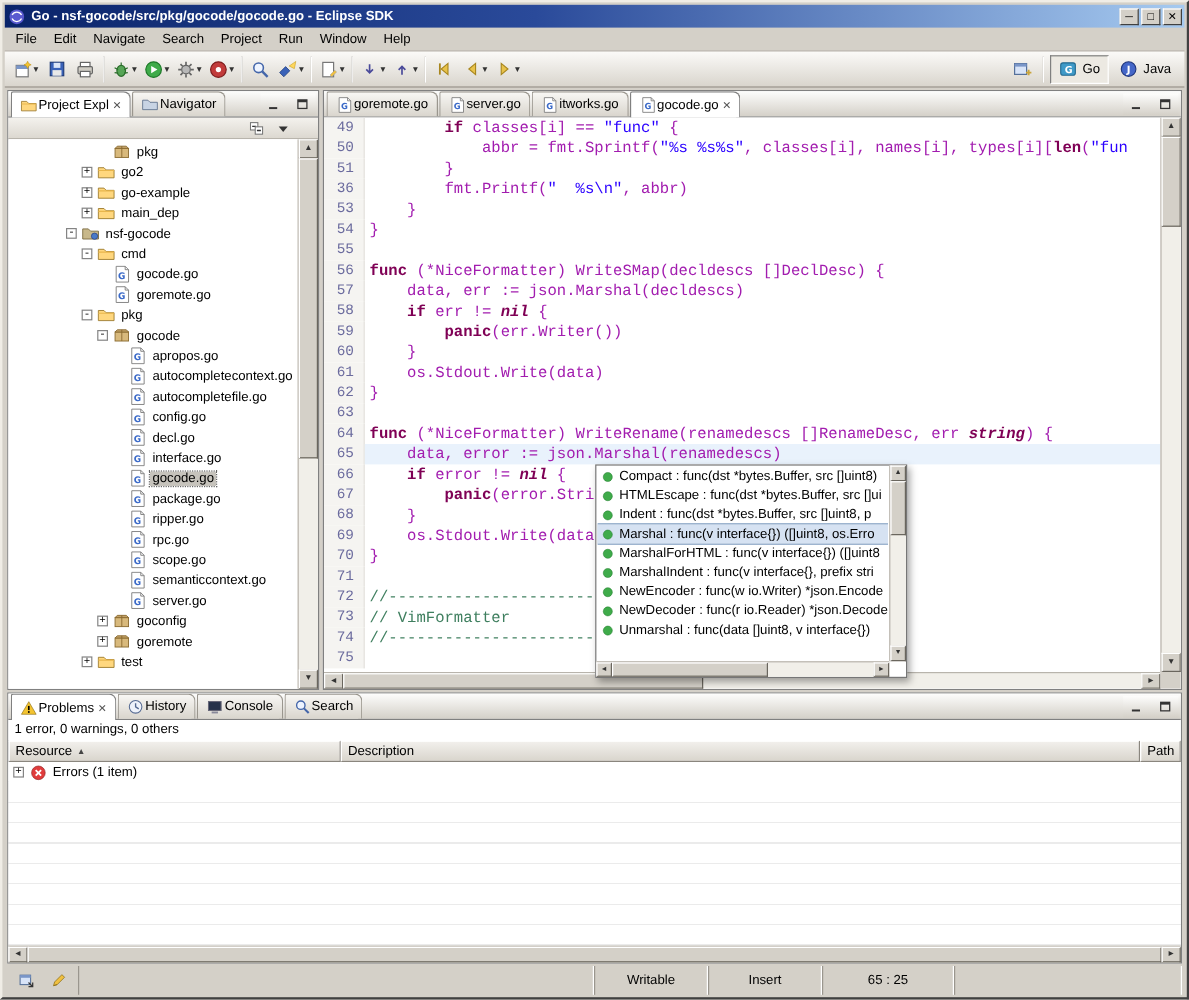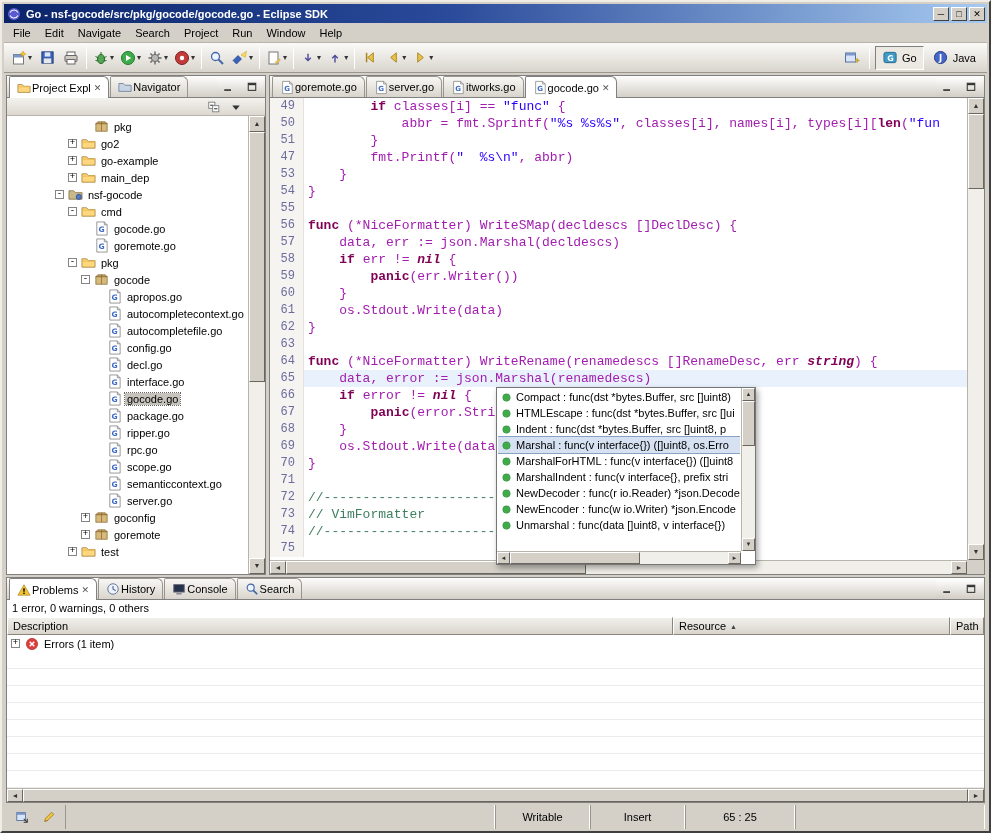--- a/index.html
+++ b/index.html
@@ -712,21 +712,21 @@
                 </svg>
               </span>
             </span>
           </span>
         </div>
       <div class="editor-body">
         <div class="code-area" id="code-area">
             <div class="code-line"><span class="lnum">49</span><span class="ltext"><span class="sg-p">        </span><span class="sg-k">if</span><span class="sg-p"> classes[i] == </span><span class="sg-s">"func"</span><span class="sg-p"> {</span></span></div>
             <div class="code-line"><span class="lnum">50</span><span class="ltext"><span class="sg-p">            abbr = fmt.Sprintf(</span><span class="sg-s">"%s %s%s"</span><span class="sg-p">, classes[i], names[i], types[i][</span><span class="sg-k">len</span><span class="sg-p">(</span><span class="sg-s">"fun</span></span></div>
             <div class="code-line"><span class="lnum">51</span><span class="ltext"><span class="sg-p">        }</span></span></div>
-            <div class="code-line"><span class="lnum">47</span><span class="ltext"><span class="sg-p">        fmt.Printf(</span><span class="sg-s">"  %s\n"</span><span class="sg-p">, abbr)</span></span></div>
+            <div class="code-line"><span class="lnum">36</span><span class="ltext"><span class="sg-p">        fmt.Printf(</span><span class="sg-s">"  %s\n"</span><span class="sg-p">, abbr)</span></span></div>
             <div class="code-line"><span class="lnum">53</span><span class="ltext"><span class="sg-p">    }</span></span></div>
             <div class="code-line"><span class="lnum">54</span><span class="ltext"><span class="sg-p">}</span></span></div>
             <div class="code-line"><span class="lnum">55</span><span class="ltext"></span></div>
             <div class="code-line"><span class="lnum">56</span><span class="ltext"><span class="sg-k">func</span><span class="sg-p"> (*NiceFormatter) WriteSMap(decldescs []DeclDesc) {</span></span></div>
             <div class="code-line"><span class="lnum">57</span><span class="ltext"><span class="sg-p">    data, err := json.Marshal(decldescs)</span></span></div>
             <div class="code-line"><span class="lnum">58</span><span class="ltext"><span class="sg-p">    </span><span class="sg-k">if</span><span class="sg-p"> err != </span><span class="sg-t">nil</span><span class="sg-p"> {</span></span></div>
             <div class="code-line"><span class="lnum">59</span><span class="ltext"><span class="sg-p">        </span><span class="sg-k">panic</span><span class="sg-p">(err.Writer())</span></span></div>
             <div class="code-line"><span class="lnum">60</span><span class="ltext"><span class="sg-p">    }</span></span></div>
             <div class="code-line"><span class="lnum">61</span><span class="ltext"><span class="sg-p">    os.Stdout.Write(data)</span></span></div>
             <div class="code-line"><span class="lnum">62</span><span class="ltext"><span class="sg-p">}</span></span></div>
@@ -804,29 +804,29 @@
                   </svg>
                 </span>
                 <span class="ac-label">MarshalIndent : func(v interface{}, prefix stri</span>
               </div>
               <div class="ac-item">
                 <span class="icon">
                   <svg width="11" height="11" viewBox="0 0 16 16">
                     <circle cx="8" cy="8" r="5.5" fill="#3fab4a" stroke="#1f7a2a" stroke-width="0.6"></circle>
                   </svg>
                 </span>
-                <span class="ac-label">NewDecoder : func(r io.Reader) *json.Decode</span>
+                <span class="ac-label">NewEncoder : func(w io.Writer) *json.Encode</span>
               </div>
               <div class="ac-item">
                 <span class="icon">
                   <svg width="11" height="11" viewBox="0 0 16 16">
                     <circle cx="8" cy="8" r="5.5" fill="#3fab4a" stroke="#1f7a2a" stroke-width="0.6"></circle>
                   </svg>
                 </span>
-                <span class="ac-label">NewEncoder : func(w io.Writer) *json.Encode</span>
+                <span class="ac-label">NewDecoder : func(r io.Reader) *json.Decode</span>
               </div>
               <div class="ac-item">
                 <span class="icon">
                   <svg width="11" height="11" viewBox="0 0 16 16">
                     <circle cx="8" cy="8" r="5.5" fill="#3fab4a" stroke="#1f7a2a" stroke-width="0.6"></circle>
                   </svg>
                 </span>
                 <span class="ac-label">Unmarshal : func(data []uint8, v interface{})</span>
               </div>
             </div>
@@ -898,26 +898,26 @@
               <svg width="12" height="12" viewBox="0 0 16 16">
                 <rect x="3" y="3" width="10" height="9.5" fill="none" stroke="#333" stroke-width="1.4"></rect>
                 <rect x="3" y="3" width="10" height="2.6" fill="#333"></rect>
               </svg>
             </span>
           </span>
         </span>
       </div>
     <div class="summary">1 error, 0 warnings, 0 others</div>
     <div class="tbl-header" id="tbl-header">
-        <span class="th th-0">
-          <span>Description</span>
-        </span>
         <span class="th th-1">
           <span>Resource</span>
           <span class="sort">▲</span>
+        </span>
+        <span class="th th-0">
+          <span>Description</span>
         </span>
         <span class="th th-2">
           <span>Path</span>
         </span>
       </div>
     <div class="tbl-rows" id="tbl-rows">
         <div class="err-row">
           <span class="handle">+</span>
           <span class="icon">
             <svg width="14" height="14" viewBox="0 0 16 16">

